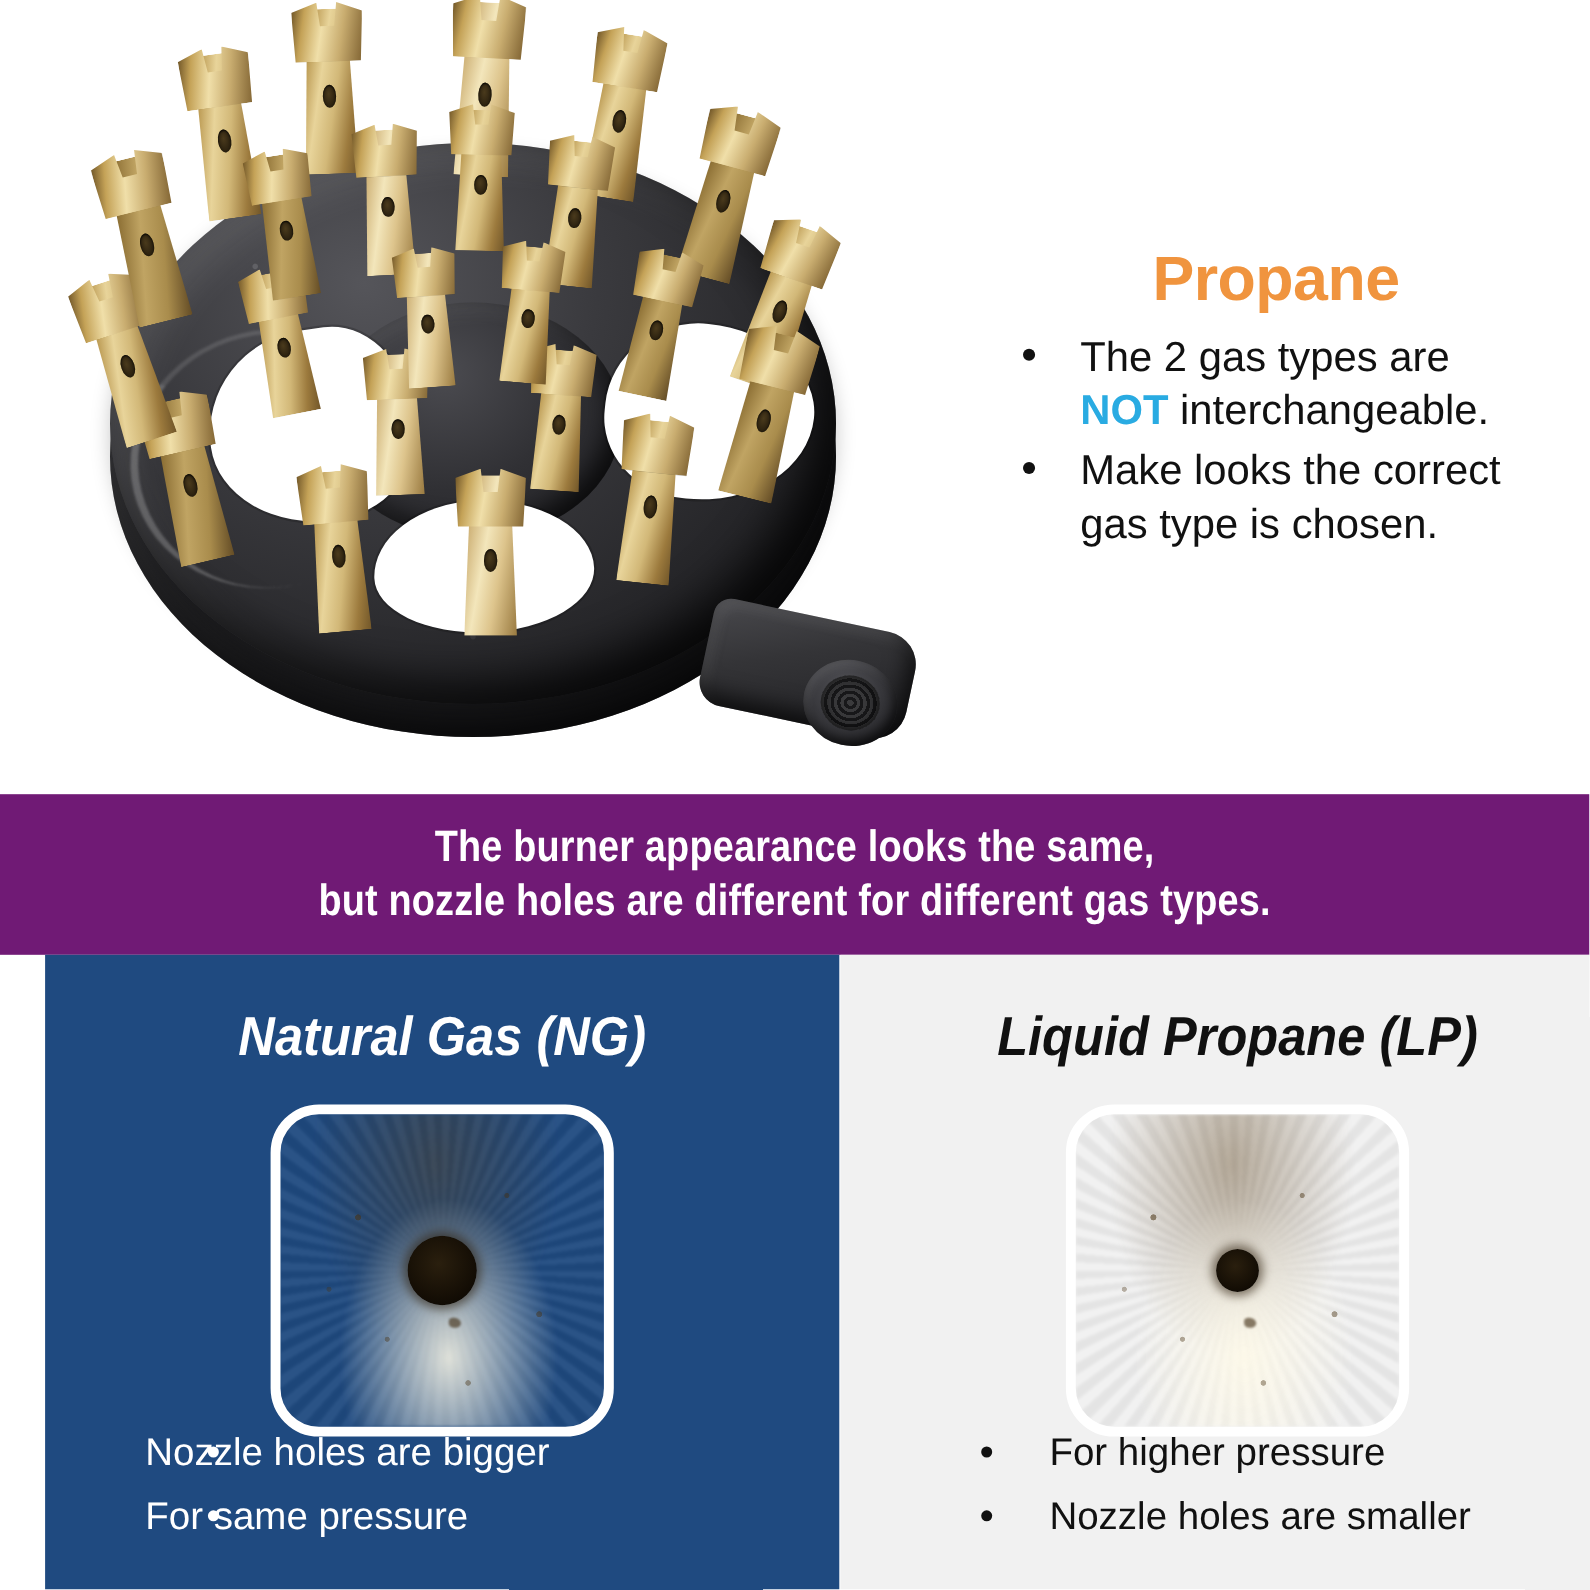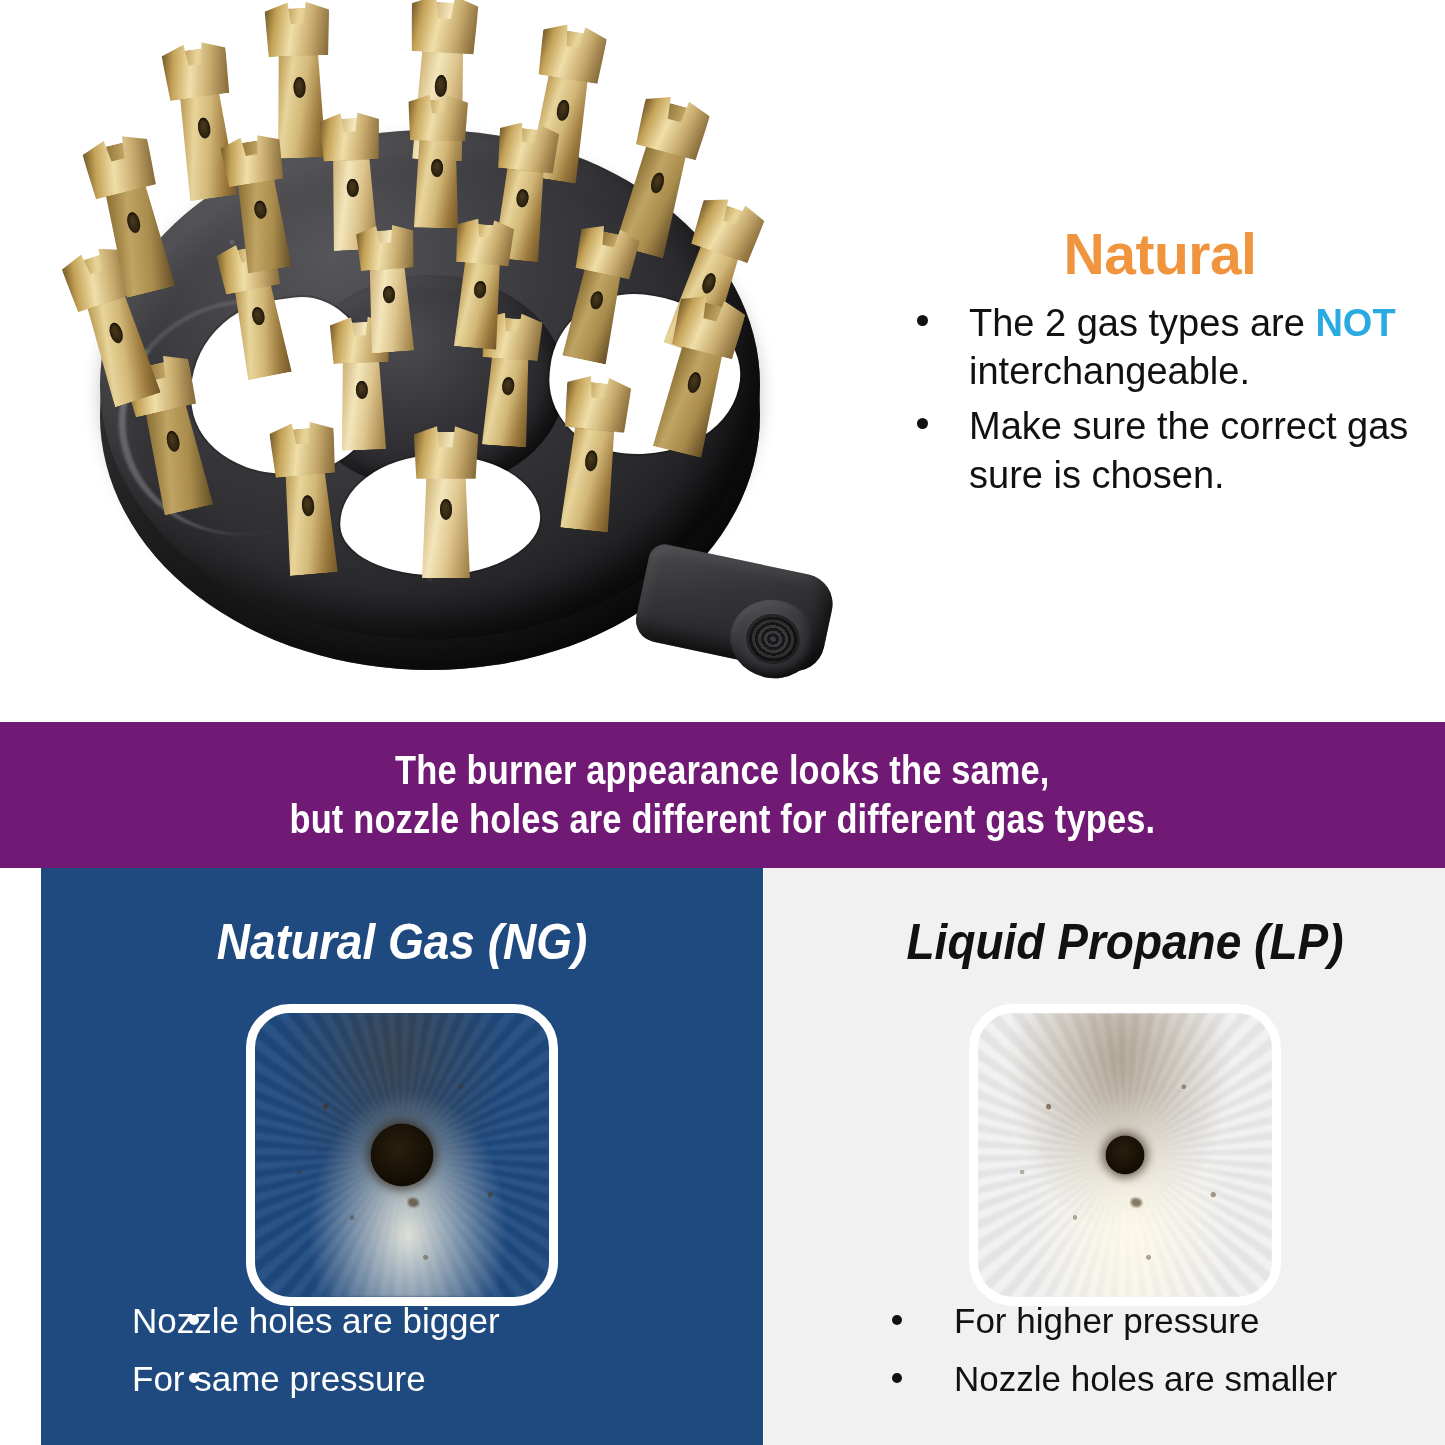--- a/index.html
+++ b/index.html
@@ -140,21 +140,21 @@
     background:linear-gradient(100deg,#8a6c33 0%,#cdb075 18%,#f3e6bb 42%,#ddc48c 64%,#94743a 100%);
   }
 
   
   .caution-block{position:absolute;left:900px;top:225px;width:520px;}
   .caution-title{
     text-align:center;color:#F0943E;font-size:57px;font-weight:bold;
     line-height:1.05;letter-spacing:-.5px;margin:0 0 14px 0;
     font-family:"Liberation Sans", sans-serif;
   }
-  .caution-list{list-style:none;margin:3px;padding:0;}
+  .caution-list{list-style:none;margin:16px;padding:0;}
   .caution-list li{
     position:relative;padding-left:66px;margin-bottom:6px;
     font-size:38px;line-height:1.28;color:#111111;
     font-family:"Liberation Sans", sans-serif;
   }
   .caution-list li .bullet{
     position:absolute;left:14px;top:16px;width:11px;height:11px;border-radius:50%;
     background:#111111;
   }
   .kw-not{color:#29ABE2;font-weight:bold;}
@@ -390,29 +390,29 @@
         <div class="nozzle" style="left:412px;top:224px;width:46px;height:124px;transform:rotate(5deg);">
           <div class="post"></div>
             <div class="head"></div>
             <div class="bore"></div>
           </div>
 
       </div>
     </div>
 
     <div class="caution-block">
-      <div class="caution-title">Natural</div>
+      <div class="caution-title">Propane</div>
       <ul class="caution-list">
         <li>
           <span class="bullet"></span>
           <span>The 2 gas types are </span><span class="kw-not">NOT</span><span> interchangeable.</span>
         </li>
         <li>
           <span class="bullet"></span>
-          <span>Make sure the correct gas sure is chosen.</span>
+          <span>Make looks the correct gas type is chosen.</span>
         </li>
       </ul>
     </div>
   </div>
 
   <div class="banner">
     <div class="banner-text">The burner appearance looks the same,
 but nozzle holes are different for different gas types.</div>
   </div>
 

